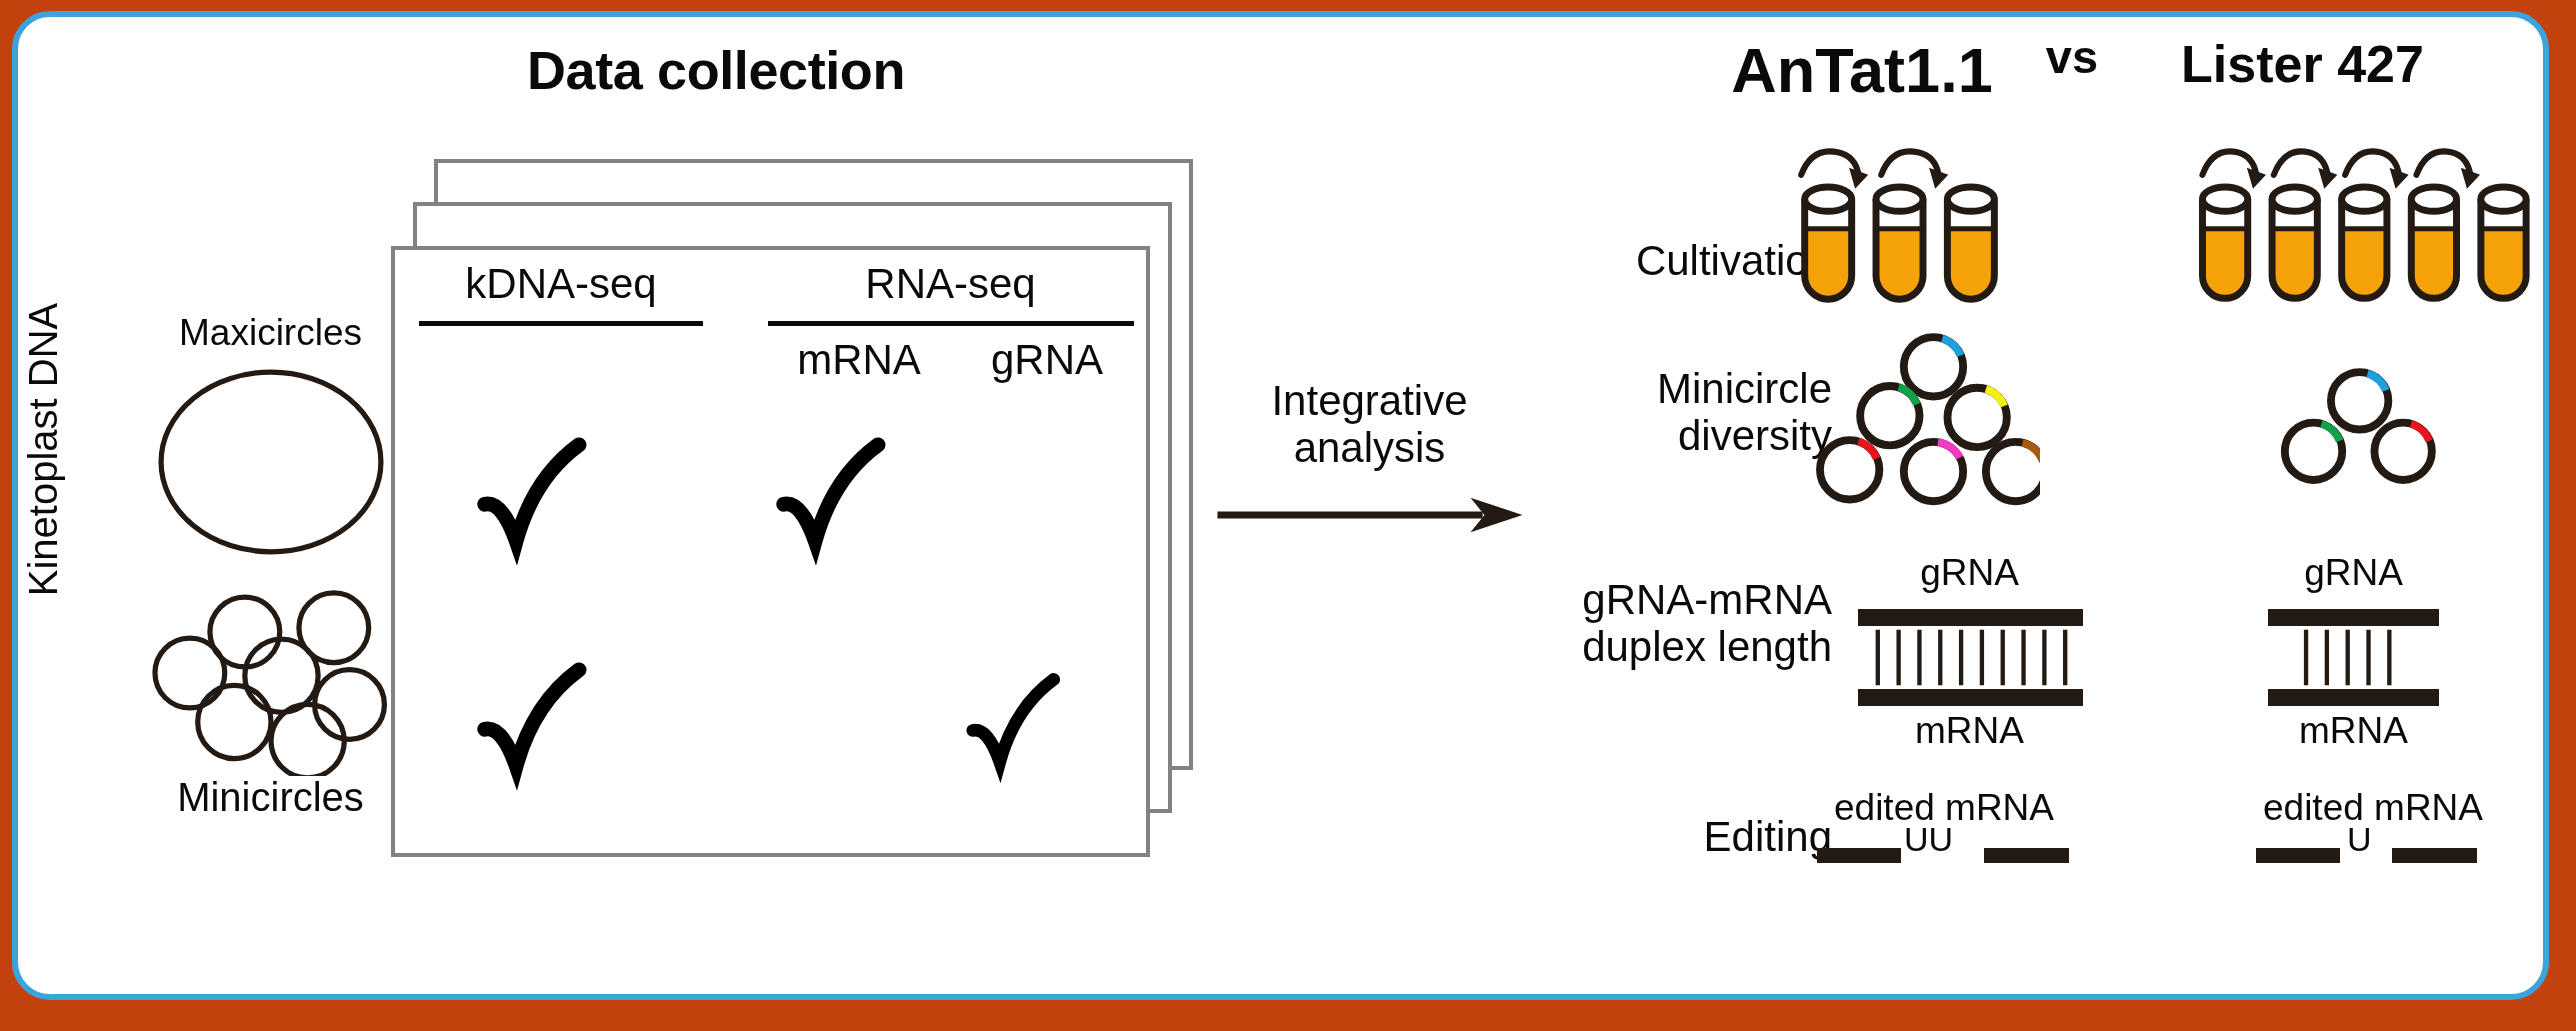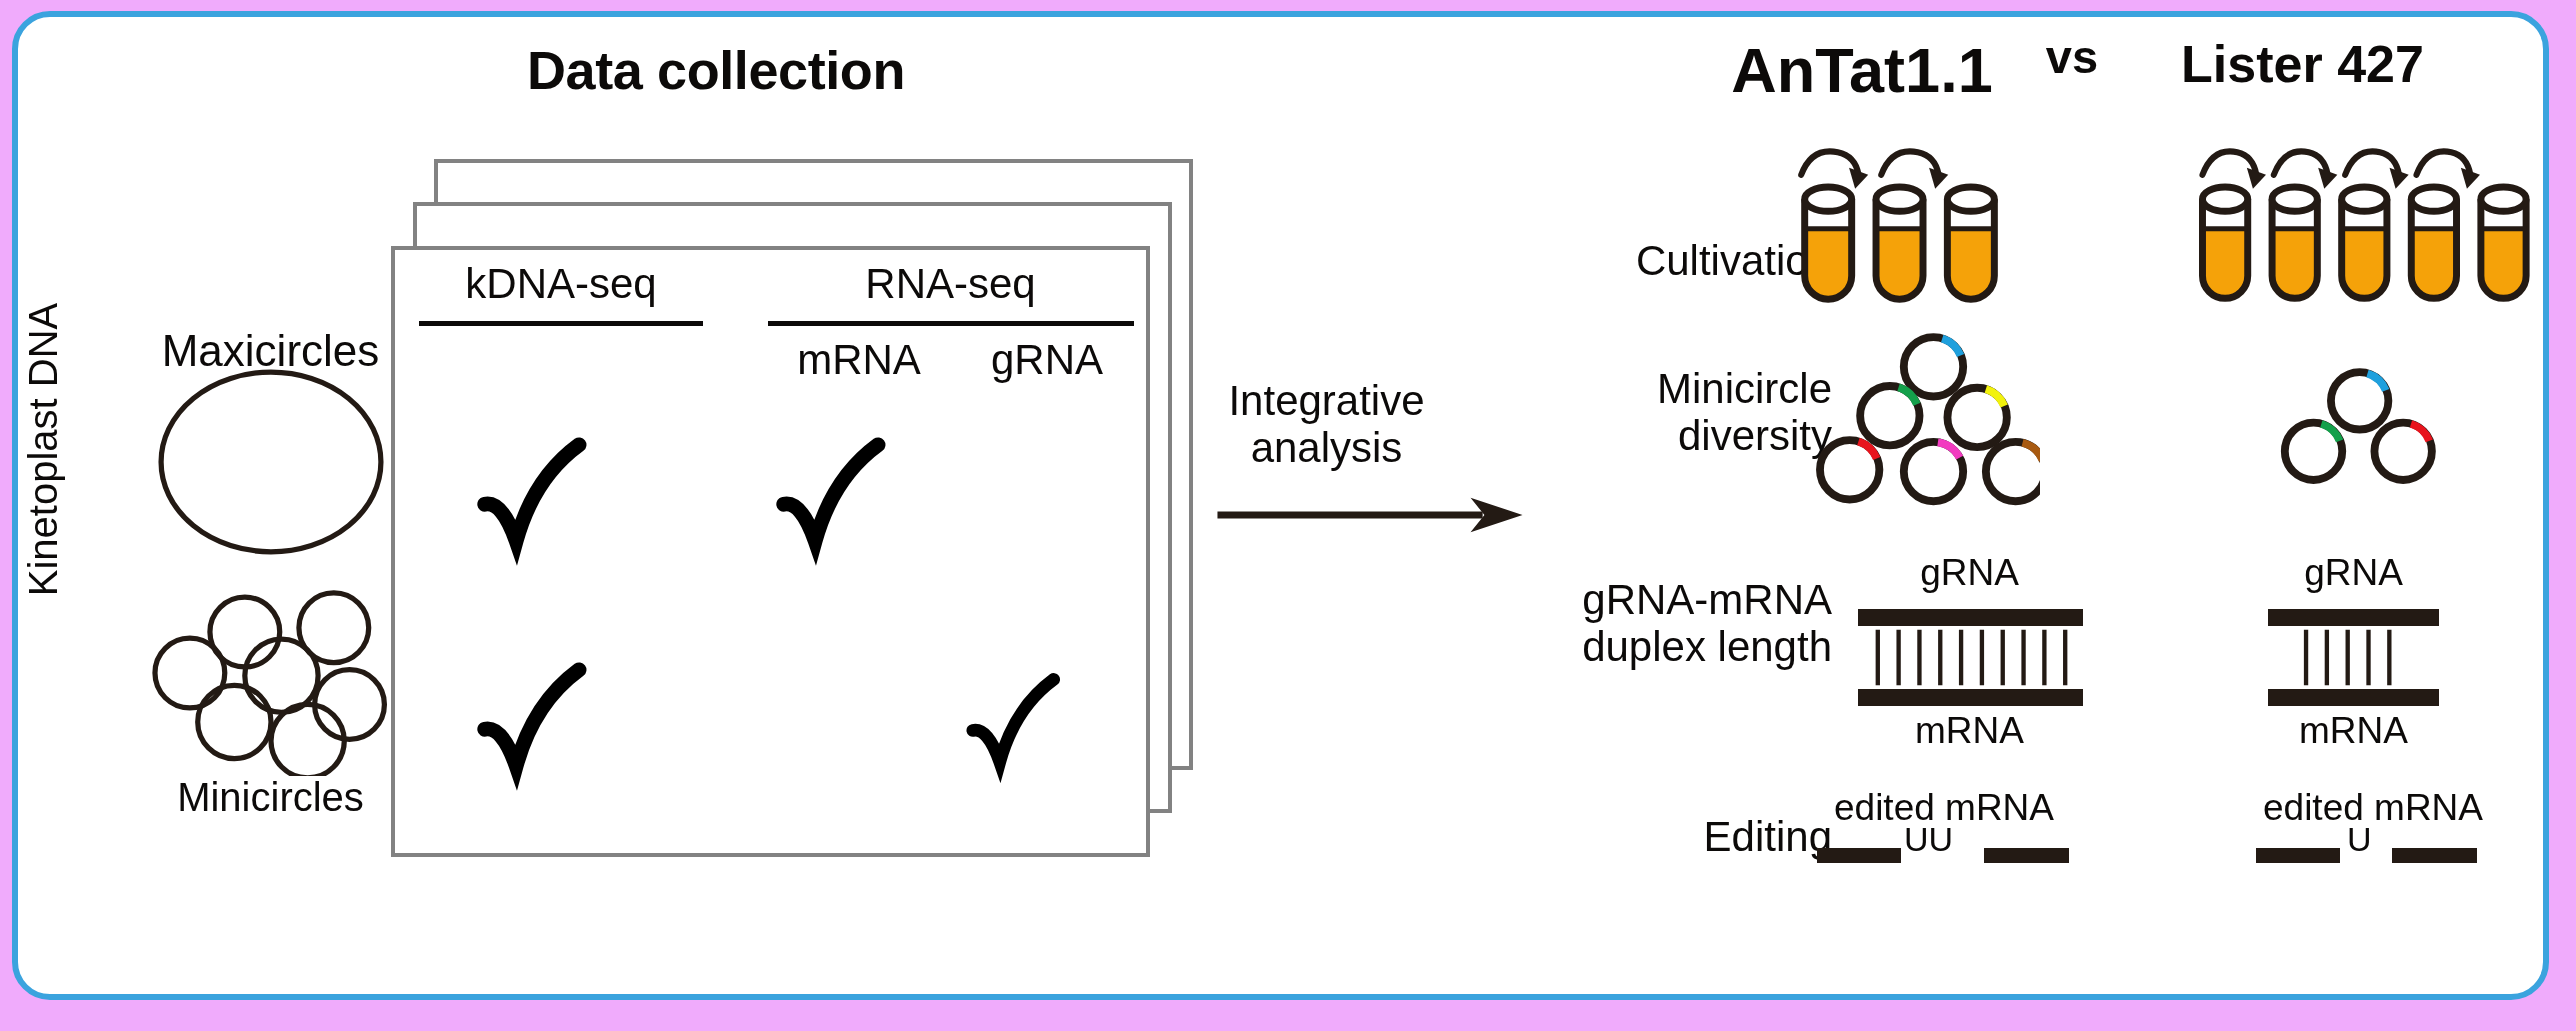--- a/index.html
+++ b/index.html
@@ -7,21 +7,21 @@
     padding: 0;
     background: #ffffff;
   }
   body {
     font-family: "Liberation Sans", sans-serif;
   }
   #figure {
     position: relative;
     width: 2576px;
     height: 1031px;
-    background: #f0abfc;
+    background: #c2410c;
     overflow: hidden;
   }
   .frame {
     position: absolute;
     left: 12.2px;
     top: 10.5px;
     width: 2537px;
     height: 989px;
     border: 6.1px solid #3ba3de;
     border-radius: 38px;
@@ -75,23 +75,23 @@
     top: 427px;
     width: 366px;
     font-size: 40px;
     text-align: center;
     transform: rotate(-90deg);
     transform-origin: center center;
     color: #0c0a09;
     white-space: nowrap;
   }
   .lbl-maxi {
-    left: 131px; top: 328px;
+    left: 131px; top: 314px;
     width: 279px;
-    font-size: 44px;
+    font-size: 37px;
     text-align: center;
   }
   .lbl-mini {
     left: 131px; top: 776px;
     width: 279px;
     font-size: 40px;
     text-align: center;
   }
   .kdna-svg {
     position: absolute;
@@ -135,21 +135,21 @@
     position: absolute;
     font-size: 0;
   }
   .chk1 { left: 476px;  top: 436px; }
   .chk2 { left: 775px;  top: 436px; }
   .chk3 { left: 476px;  top: 661px; }
   .chk4 { left: 965px; top: 672px; }
 
   
   .analysis-lbl {
-    left: 1178px; top: 377px;
+    left: 1221px; top: 377px;
     width: 297px;
     font-size: 42px;
     text-align: center;
     line-height: 1.12;
   }
   .arrow-svg {
     position: absolute;
     left: 1213px;
     top: 489px;
     width: 314px;

